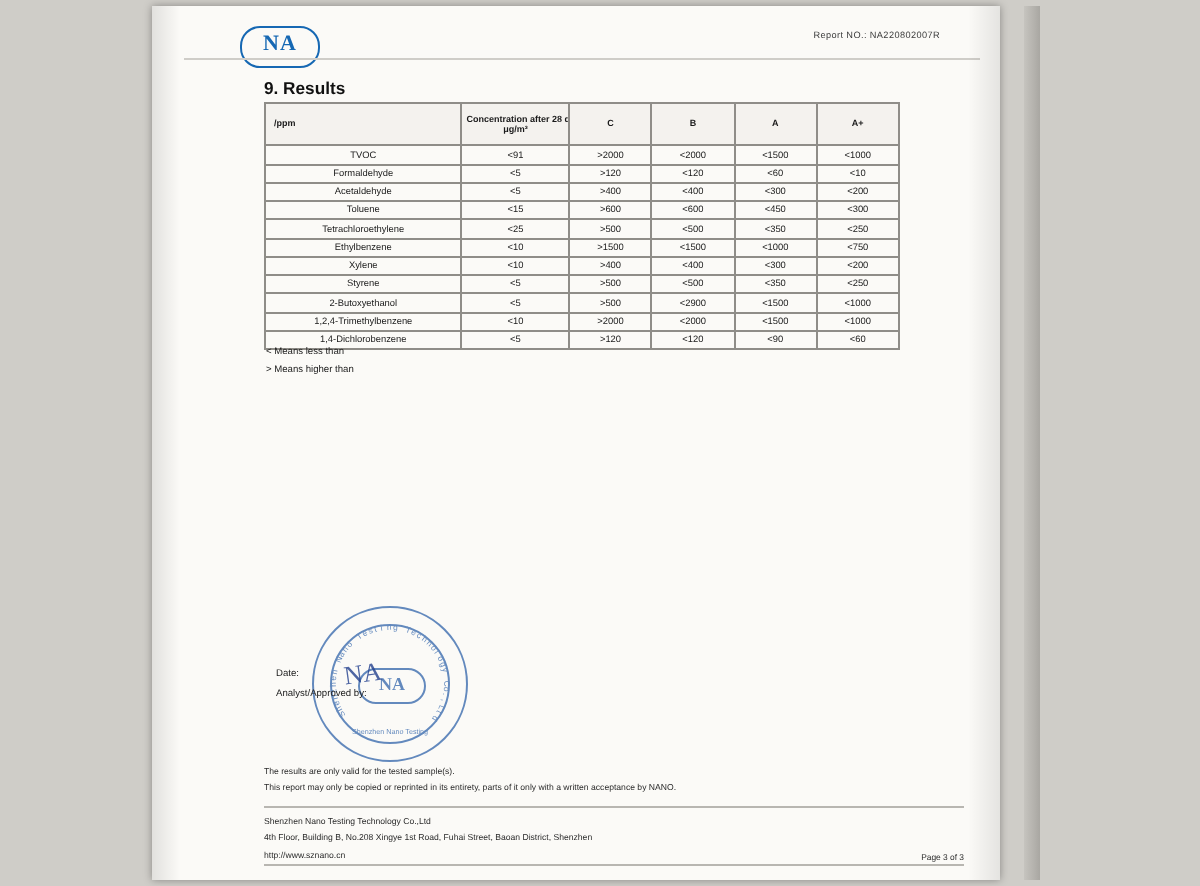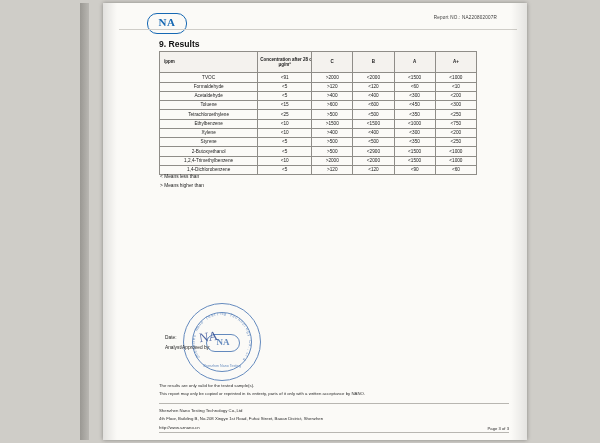--- a/index.html
+++ b/index.html
@@ -13,21 +13,21 @@
   }
   #page {
     position: relative;
     width: 600px;
     height: 443px;
     background: #cfcdc8;
   }
   
   .sheet {
     position: absolute;
-    left: 103px;
+    left: 76px;
     top: 3px;
     width: 424px;
     height: 437px;
     background: #fbfaf7;
     box-shadow: 0 0 4px rgba(0,0,0,0.35);
   }
   .sheet::before {
     
     content: "";
     position: absolute;

